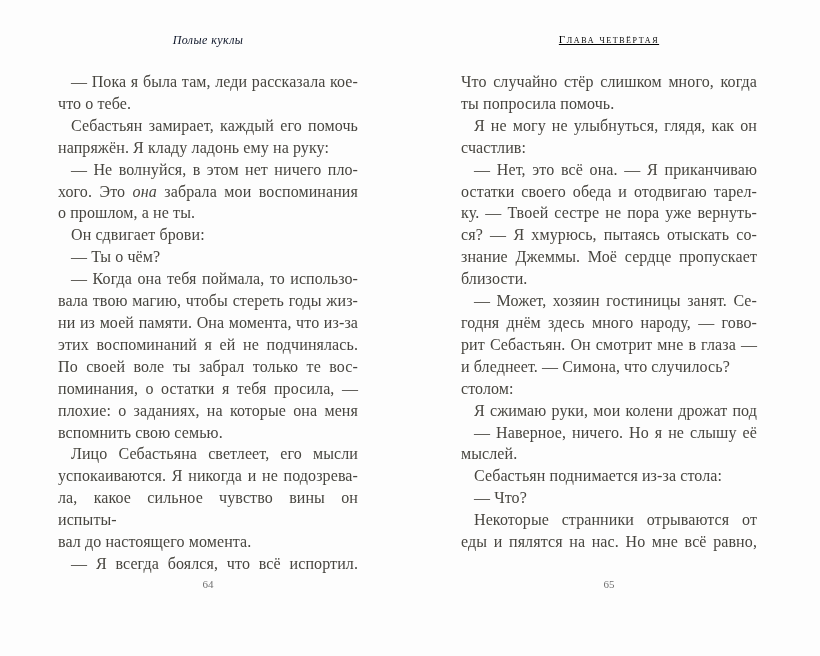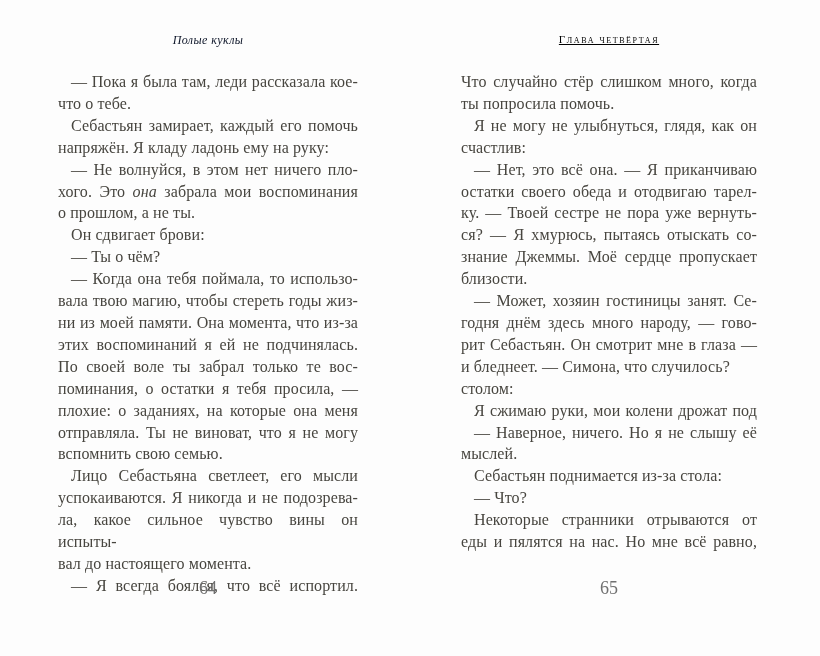--- a/index.html
+++ b/index.html
@@ -35,21 +35,21 @@
     letter-spacing:0.1px;
     text-rendering:optimizeLegibility;
   }
   .line{text-align:left;}
   .line.just{text-align:justify;text-align-last:justify;}
   .line.indent{padding-left:13px;}
   .line em{font-style:italic;}
   .page-number{
     position:absolute;top:578px;left:0;right:0;
     text-align:center;
-    font-size:18px;
+    font-size:11px;
     color:#707070;
   }
 </style>
 </head>
 <body>
 
 <div class="spread">
 
   <div class="page page-left">
     <div class="running-head italic">Полые куклы</div>
@@ -63,21 +63,20 @@
         <div class="line">о прошлом, а не ты.</div>
         <div class="line indent">Он сдвигает брови:</div>
         <div class="line indent">— Ты о чём?</div>
         <div class="line indent just">— Когда она тебя поймала, то использо-</div>
         <div class="line just">вала твою магию, чтобы стереть годы жиз-</div>
         <div class="line just">ни из моей памяти. Она момента, что из-за</div>
         <div class="line just">этих воспоминаний я ей не подчинялась.</div>
         <div class="line just">По своей воле ты забрал только те вос-</div>
         <div class="line just">поминания, о остатки я тебя просила, —</div>
         <div class="line just">плохие: о заданиях, на которые она меня</div>
-        <div class="line just">отправляла. Ты не виноват, что я не могу</div>
         <div class="line">вспомнить свою семью.</div>
         <div class="line indent just">Лицо Себастьяна светлеет, его мысли</div>
         <div class="line just">успокаиваются. Я никогда и не подозрева-</div>
         <div class="line just">ла, какое сильное чувство вины он испыты-</div>
         <div class="line">вал до настоящего момента.</div>
         <div class="line indent just">— Я всегда боялся, что всё испортил.</div>
       </div>
     <div class="page-number">64</div>
   </div>
 

